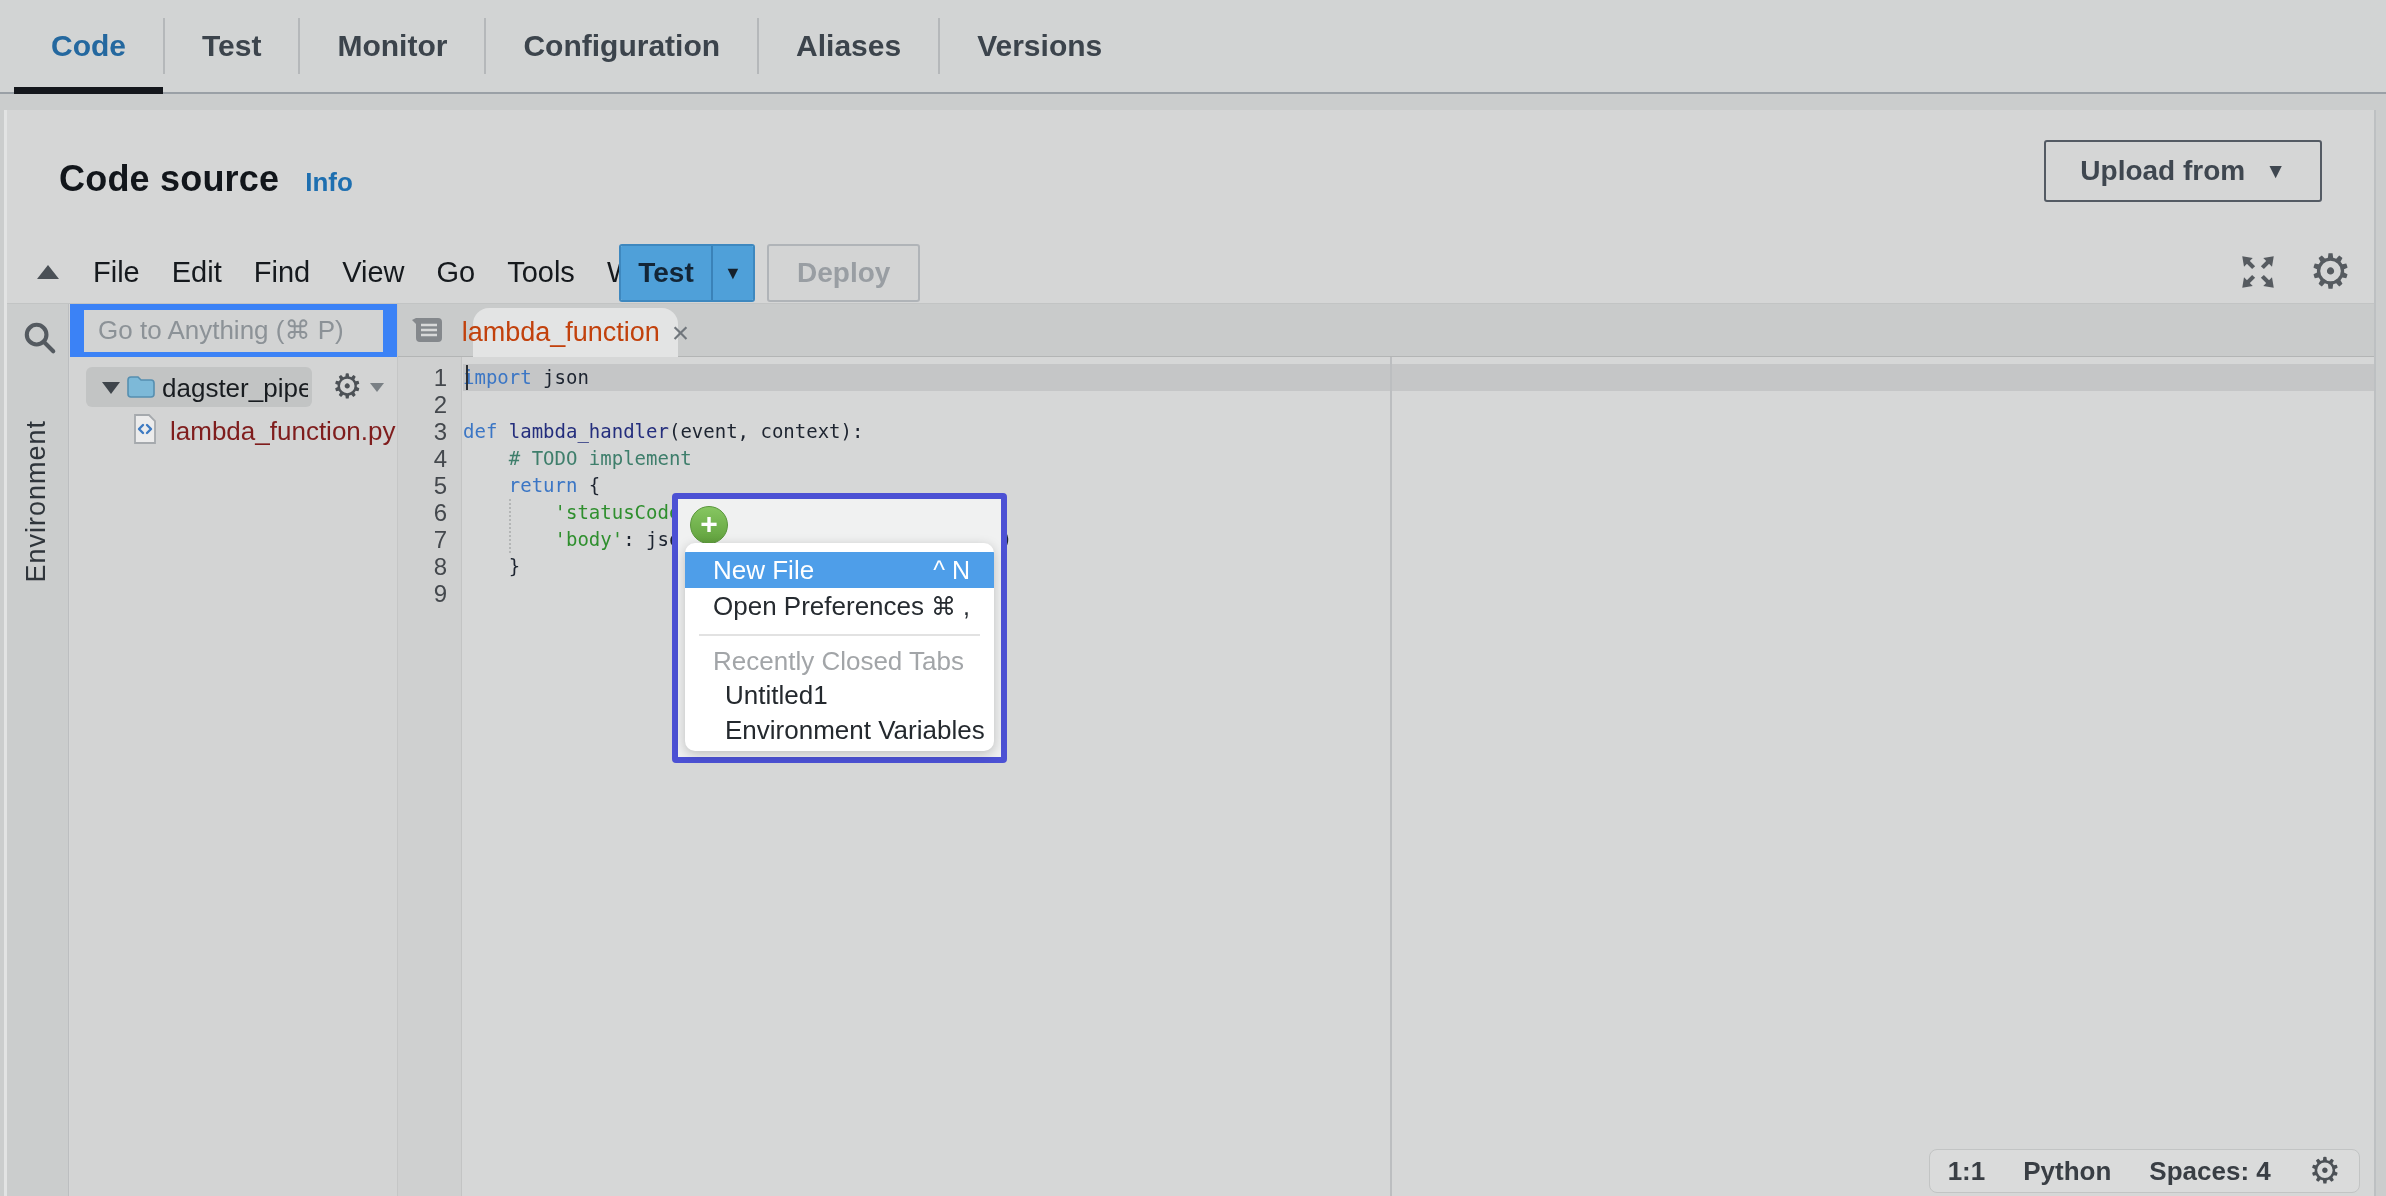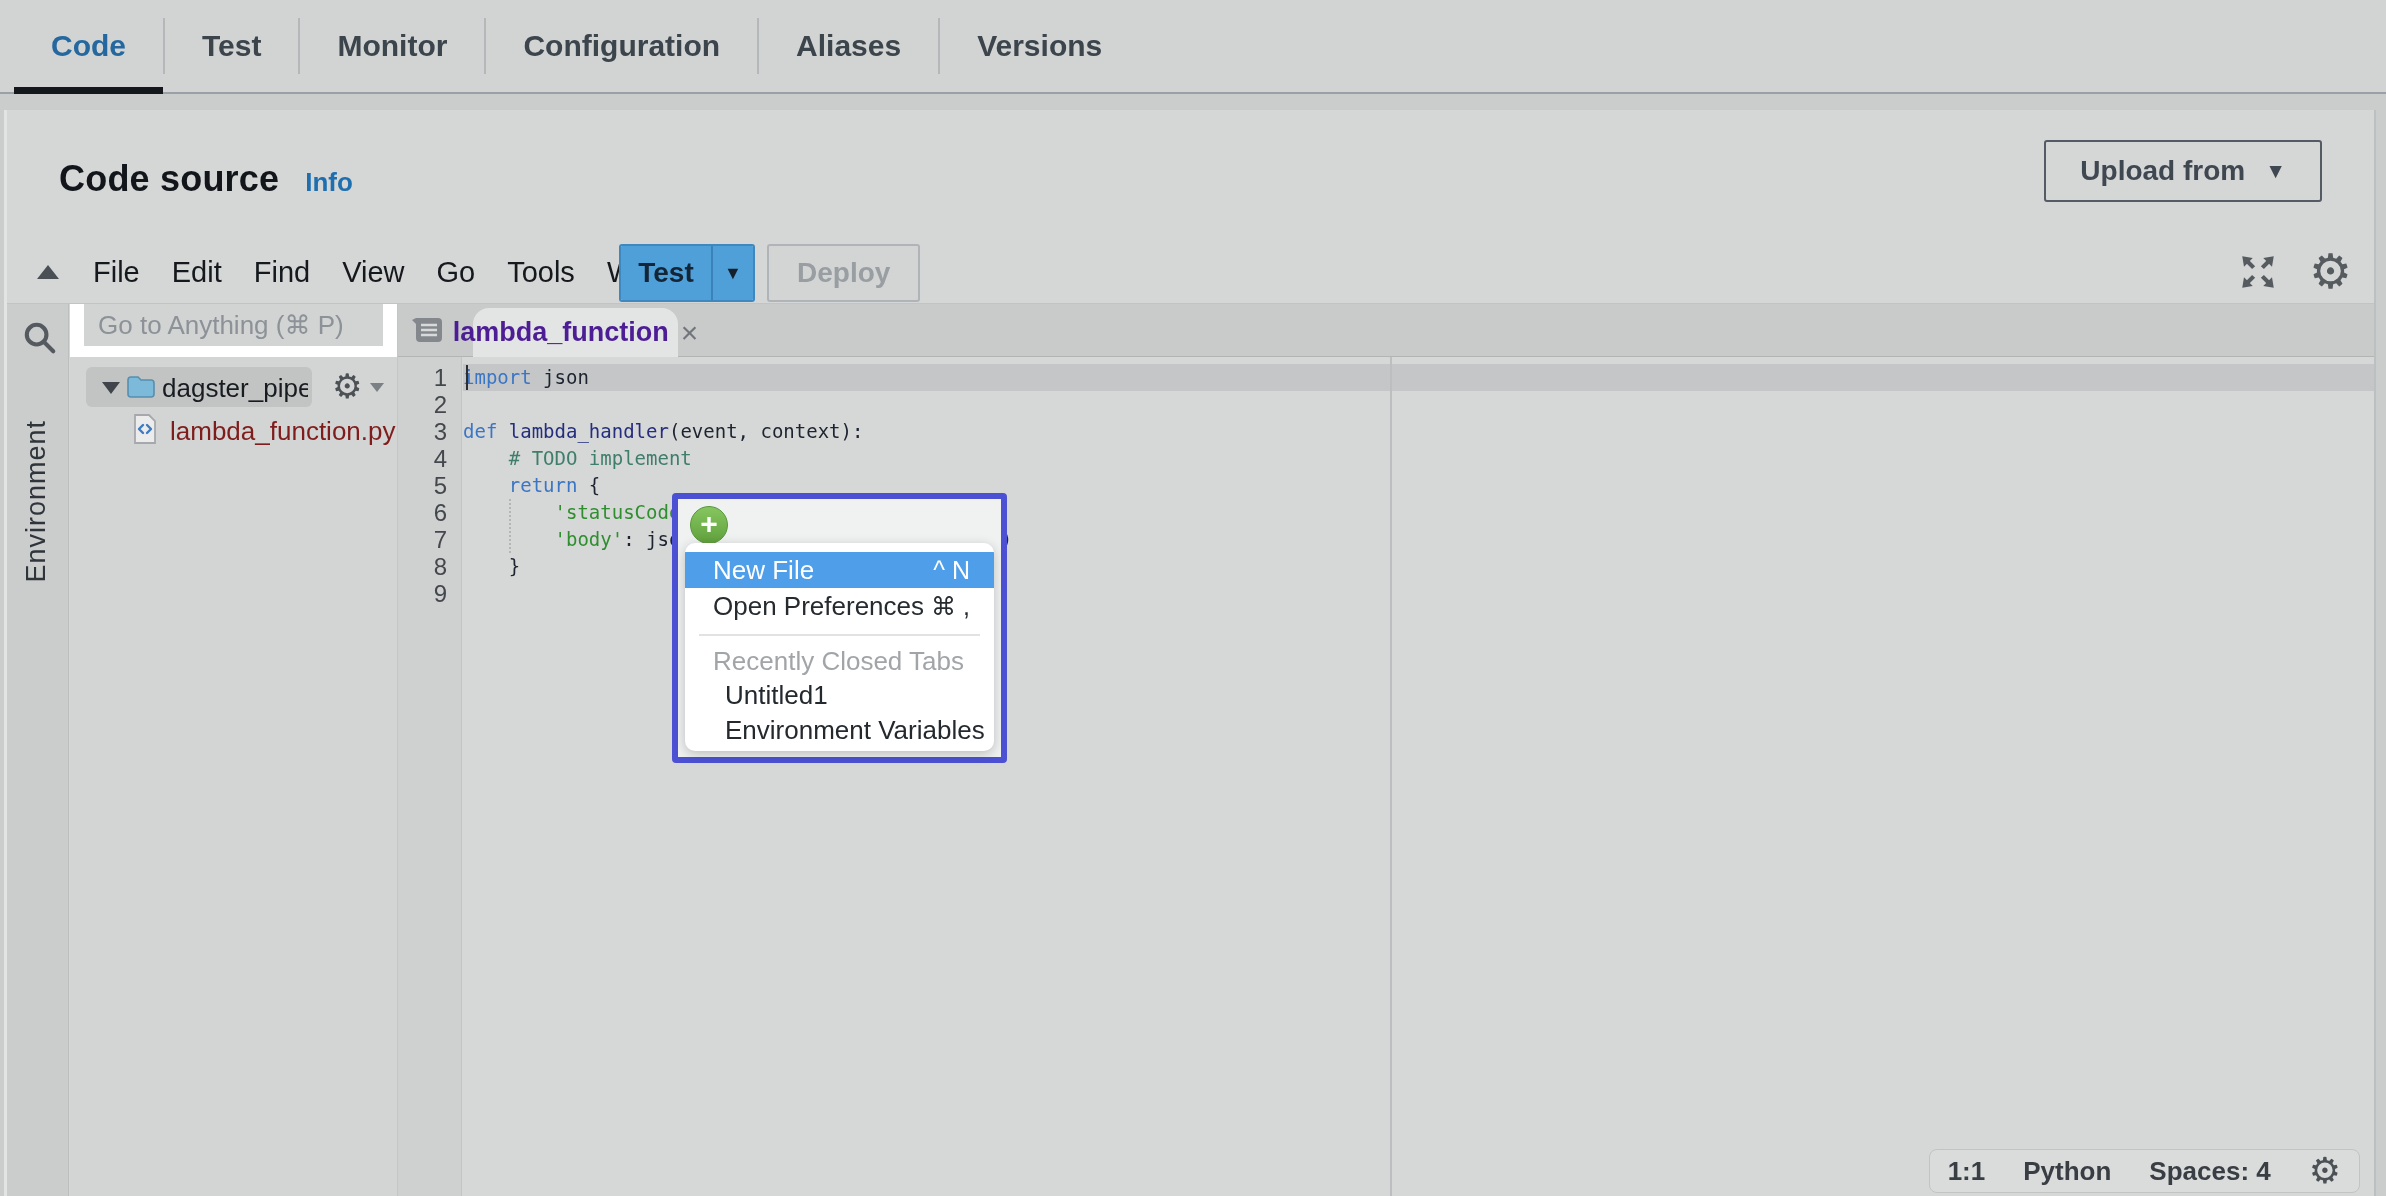--- a/index.html
+++ b/index.html
@@ -45,21 +45,21 @@
 
   
   .ide { position:absolute; left:0; right:0; top:193px; bottom:0; border-top:1px solid #c2c4c4; }
 
   .strip { position:absolute; left:0; top:0; bottom:0; width:62px; background:#cbcdcd; border-right:1px solid #bcbec0; }
   .strip .search-ic { position:absolute; left:13px; top:14px; }
   .env-label { position:absolute; left:0; top:116px; width:62px; text-align:center;
                writing-mode:vertical-rl; transform:rotate(180deg); font-size:27px; color:#2f353b; letter-spacing:1px; margin-left:14px; }
 
   .treecol { position:absolute; left:63px; top:0; bottom:0; width:327px; background:#d3d4d4; }
-  .search-row { height:53px; background:#ffffff; display:flex; }
+  .search-row { height:53px; background:#3b82f6; display:flex; align-items:center; }
   .goto-input { margin:0 14px; width:299px; height:42px; background:#d2d3d3; border:none; outline:none;
                 font-size:26px; color:#3a4046; padding:0 14px; font-family:"Liberation Sans",sans-serif; }
   .goto-input::placeholder { color:#8c9297; }
   .tree { padding-top:10px; position:relative; }
   .tree-row { position:relative; height:42px; }
   .sel-pill { position:absolute; left:16px; top:0; width:226px; height:40px; background:#c2c4c4; border-radius:6px; }
   .tree-caret { position:absolute; left:32px; top:15px; width:0; height:0;
                 border-left:9px solid transparent; border-right:9px solid transparent; border-top:12px solid #3f454b; cursor:pointer; }
   .folder-ic { position:absolute; left:56px; top:7px; }
   .folder-label { position:absolute; left:92px; top:6px; width:146px; overflow:hidden; white-space:nowrap;
@@ -68,21 +68,21 @@
   .tree-gear-caret { position:absolute; left:300px; top:16px; width:0; height:0;
                      border-left:7px solid transparent; border-right:7px solid transparent; border-top:9px solid #7a8085; }
   .file-ic { position:absolute; left:62px; top:4px; }
   .file-label { position:absolute; left:100px; top:7px; font-size:26px; color:#7f1d1d; }
 
   .edcol { position:absolute; left:390px; right:0; top:0; bottom:0; background:#d6d7d7; border-left:1px solid #c5c6c6; }
   .tabbar { position:absolute; left:0; right:0; top:0; height:53px; background:#c9cbcb; border-bottom:1px solid #b3b5b5; }
   .tablist-ic { position:absolute; left:12px; top:10px; cursor:pointer; }
   .edtab { position:absolute; left:75px; top:4px; width:205px; height:49px; background:#e3e4e4;
            border-radius:16px 16px 0 0; display:flex; align-items:center; justify-content:center; cursor:pointer; }
-  .edtab-label { font-size:27px; font-weight:bold; color:#4c1d95; }
+  .edtab-label { font-size:27px; font-weight:normal; color:#c2410c; }
   .edtab-close { margin-left:12px; font-size:30px; color:#70767c; line-height:1; cursor:pointer; }
 
   .codewrap { position:absolute; left:0; right:0; top:53px; bottom:0; }
   .gutter { position:absolute; left:0; top:0; bottom:0; width:64px; background:#cfd0d0; border-right:1px solid #c3c4c4;
             padding-top:7px; text-align:right; }
   .gut-num { height:27px; line-height:27px; padding-right:14px; font-size:24px; color:#44484d; }
   .active-line { position:absolute; left:65px; right:0; top:7px; height:27px; background:#c5c6c7; }
   .print-margin { position:absolute; left:992px; top:0; bottom:0; width:2px; background:#bcbec0; }
   .codebody { position:absolute; left:65px; right:0; top:7px; 
               font-family:"DejaVu Sans Mono", monospace; font-size:19px; }

